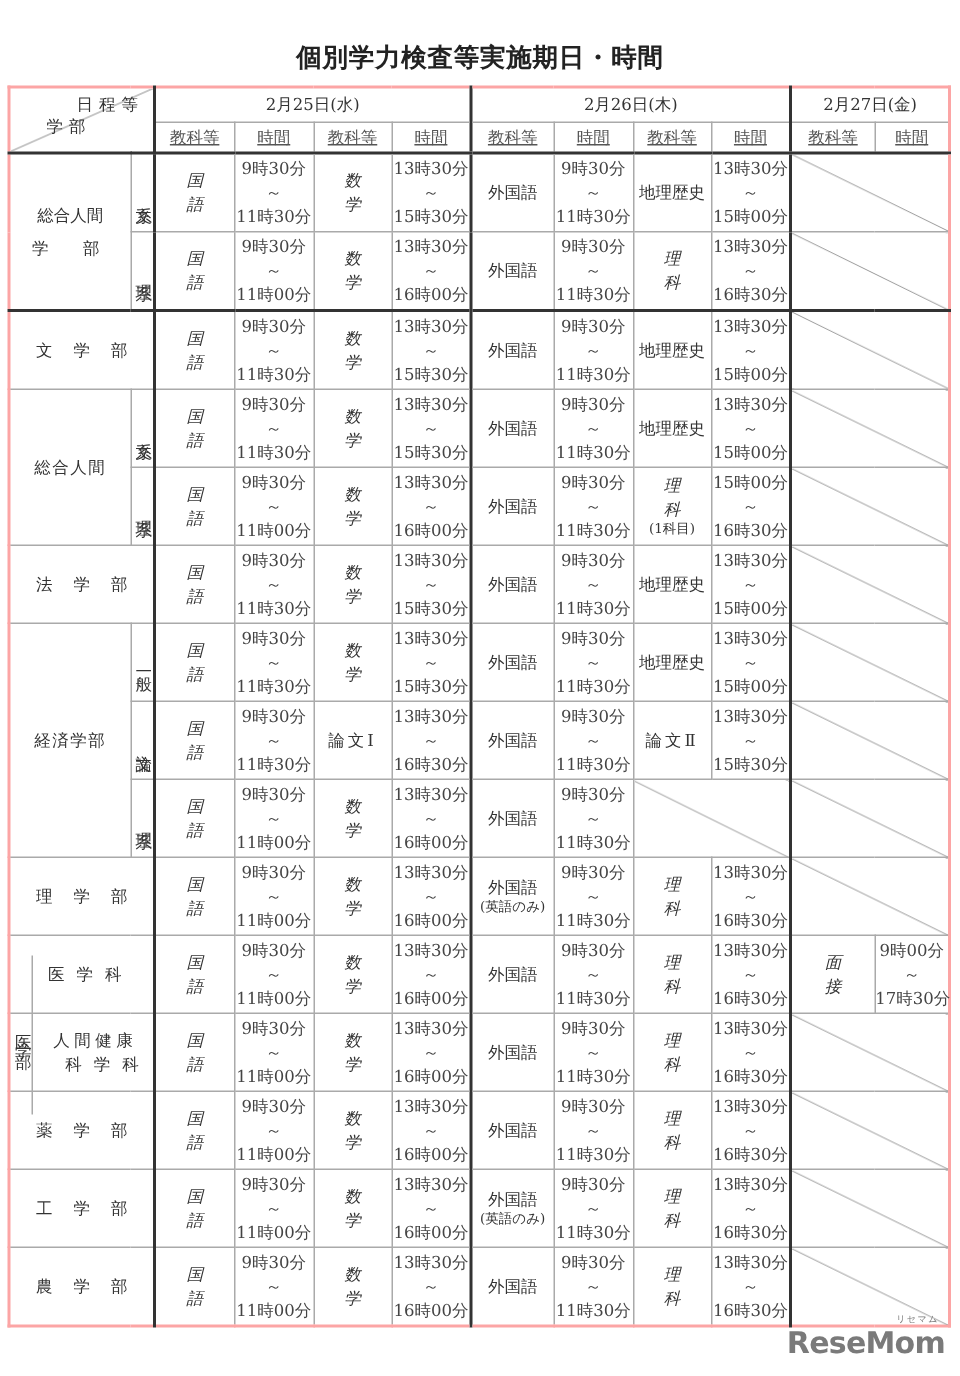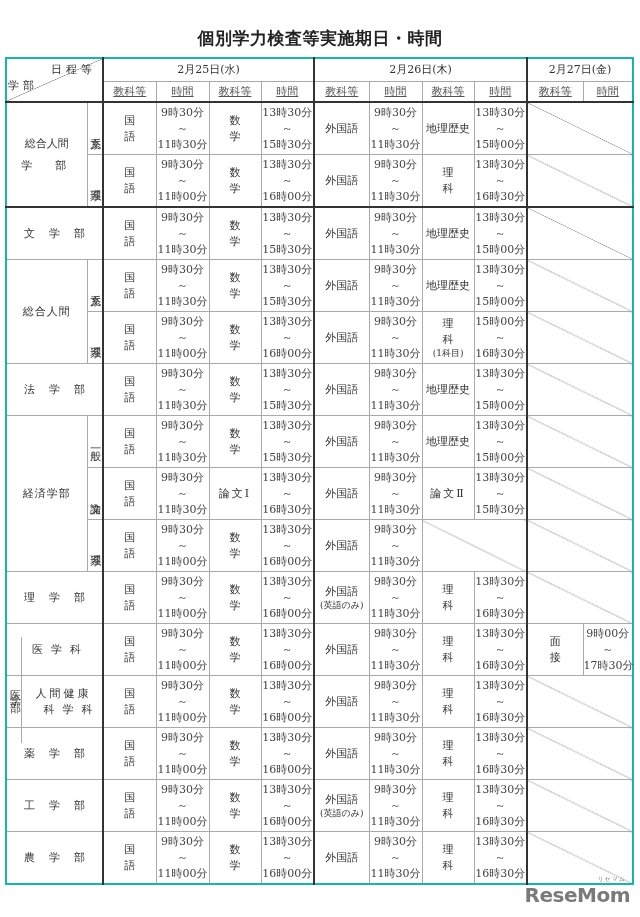--- a/index.html
+++ b/index.html
@@ -2,39 +2,39 @@
 <html><head>
 <meta charset="utf-8">
 <style>
   html, body { margin: 0; padding: 0; background: #ffffff; }
   body { width: 640px; height: 917px; position: relative; overflow: hidden;
          font-family: "DejaVu Serif", "Liberation Serif", serif; color: #333; }
   .title { position: absolute; left: 0; width: 640px; top: 27px; text-align: center;
            font-family: "DejaVu Sans", "Liberation Sans", sans-serif; font-weight: bold;
            font-size: 17px; color: #222; letter-spacing: 0.5px; }
   table.sched { position: absolute; left: 5px; top: 57px; width: 627px;
-                border-collapse: collapse; table-layout: fixed; border: 2px solid #14b8a6; }
+                border-collapse: collapse; table-layout: fixed; border: 2px solid #fca5a5; }
   table.sched td { border: 1px solid #aaa; padding: 0; text-align: center;
                    vertical-align: middle; font-size: 11px; line-height: 16px; position: relative; }
   .hdr-date td { height: 22px; font-size: 13px; }
   .hdr-sub td { height: 19px; font-size: 11px; color: #555; text-decoration: underline; }
   tr.row td { height: 51px; }
   .thick-l { border-left: 2px solid #333 !important; }
   .thick-b { border-bottom: 2px solid #333 !important; }
   .time { font-size: 10.5px; line-height: 17px; color: #444; white-space: nowrap; }
-  .subj { letter-spacing: 12px; padding-left: 12px !important; }
+  .subj { letter-spacing: 12px; padding-left: 12px !important; font-style: italic; }
   .subj-tight { letter-spacing: 2px; }
   .vert { writing-mode: vertical-rl; text-orientation: upright; font-size: 11px; letter-spacing: 0; }
   .dept { letter-spacing: 14px; padding-left: 14px !important; }
   .dept-tight { letter-spacing: 1px; }
   .small { font-size: 9px; display: block; line-height: 11px; }
   .diag-cell { background-image: linear-gradient(to top right, transparent calc(50% - 0.6px), #999 50%, transparent calc(50% + 0.6px)); }
   .corner { background-image: linear-gradient(to bottom right, transparent calc(50% - 0.6px), #888 50%, transparent calc(50% + 0.6px)); }
   .corner .c-top { position: absolute; right: 6px; top: 3px; font-size: 11px; letter-spacing: 4px; }
-  .corner .c-bot { position: absolute; left: 1px; bottom: 7px; font-size: 11px; letter-spacing: 4px; font-family: Liberation Mono, monospace; }
+  .corner .c-bot { position: absolute; left: 24px; bottom: 7px; font-size: 11px; letter-spacing: 4px; font-family: Liberation Mono, monospace; }
   .logo { position: absolute; right: 10px; bottom: 10px; font-family: "DejaVu Sans", "Liberation Sans", sans-serif;
           font-weight: bold; font-size: 20px; color: #7a7a7a; letter-spacing: -0.5px; }
   .logo .ruby { position: absolute; right: 4px; top: -8px; font-size: 6px; letter-spacing: 1px; font-weight: normal; }
 </style>
 </head>
 <body>
 
 <div class="title">個別学力検査等実施期日・時間</div>
 
 <table class="sched">

